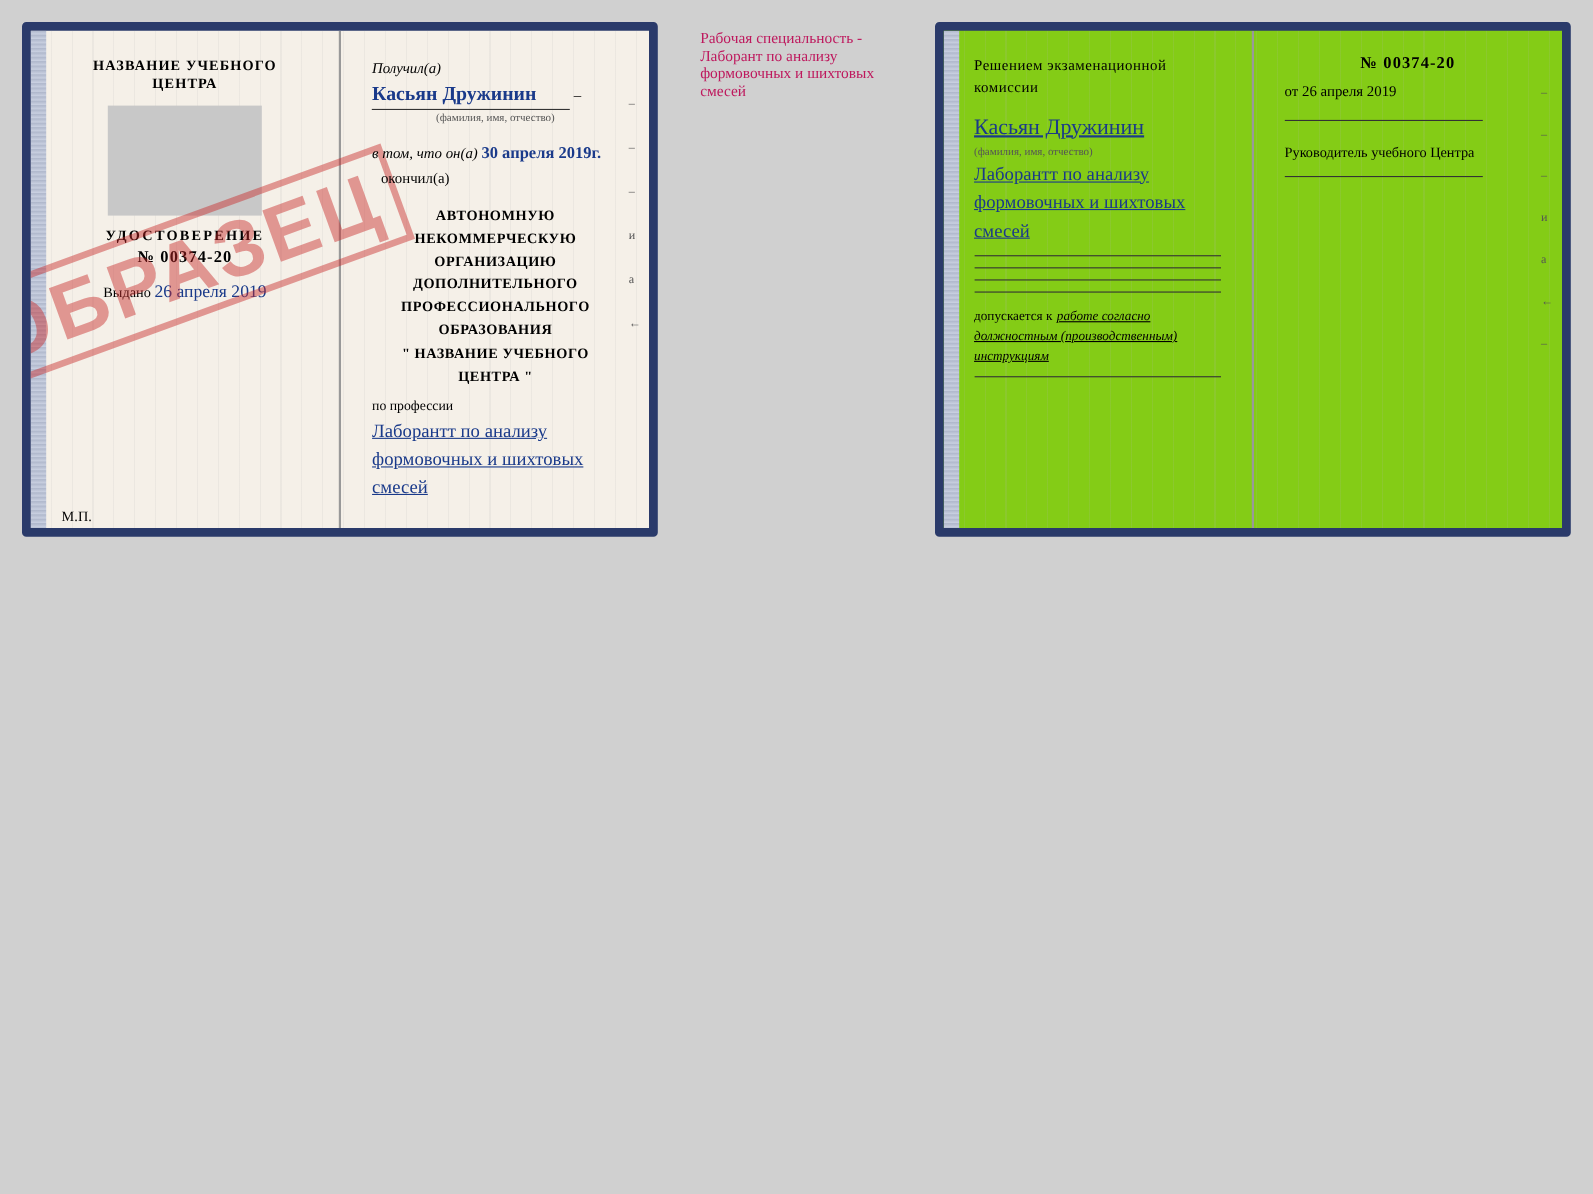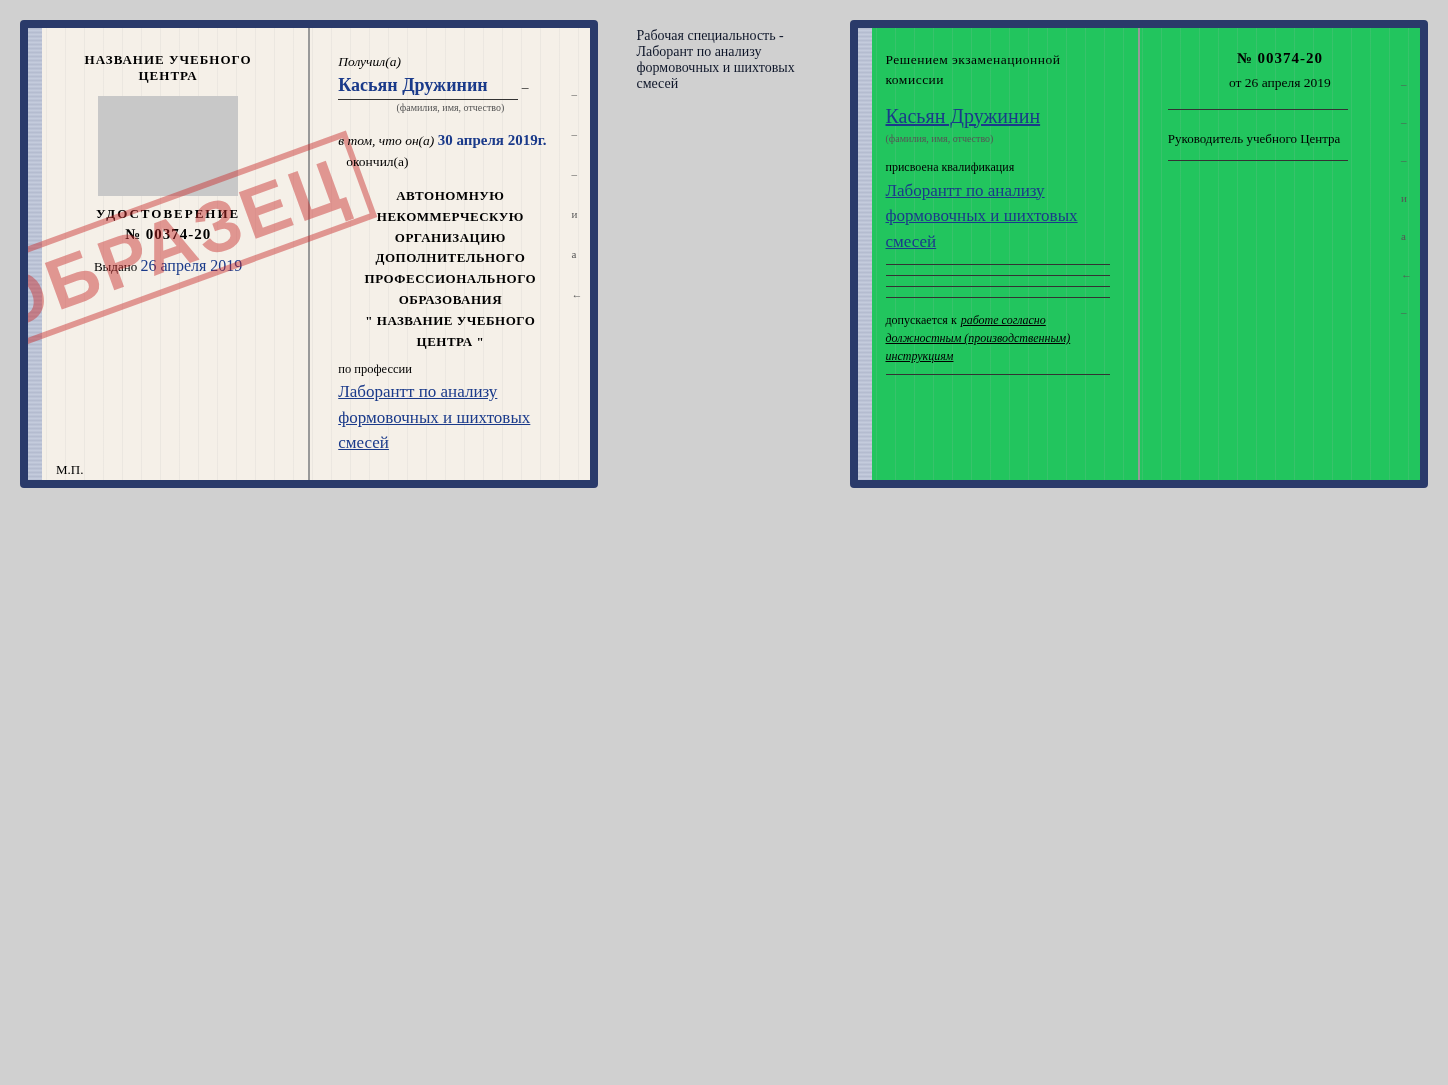--- a/index.html
+++ b/index.html
@@ -188,27 +188,27 @@
       flex-direction: column;
       gap: 28px;
       font-size: 11px;
       color: #555;
     }
 
     
     .middle-text {
       font-size: 14px;
       padding: 8px 0;
-      color: #0f172a;
+      color: #be185d;
       margin-left: 20px;
     }
 
     
     .bottom-card {
-      background: #22c55e;
+      background: #84cc16;
       border: 8px solid #2a3a6a;
       border-radius: 4px;
       display: flex;
       width: 100%;
       position: relative;
       overflow: hidden;
     }
 
     .bottom-left, .bottom-right {
       flex: 1;
@@ -302,21 +302,21 @@
 
     .osnov-number {
       text-align: center;
       font-size: 15px;
       font-weight: bold;
       margin-bottom: 8px;
       letter-spacing: 1px;
     }
 
     .osnov-date {
-      text-align: center;
+      text-align: left;
       font-size: 13.5px;
       margin-bottom: 18px;
     }
 
     .signatory-block {
       margin-bottom: 14px;
     }
 
     .signatory-title {
       font-size: 13px;
@@ -421,21 +421,20 @@
     <div class="doc-bg-lines"></div>
 
     <div class="bottom-left content-layer">
       <div class="bottom-section-title">Решением экзаменационной комиссии</div>
 
       <div>
         <div class="bottom-handwritten-name" style="text-decoration:underline;">Касьян Дружинин</div>
         <span class="bottom-small-caption">(фамилия, имя, отчество)</span>
       </div>
 
-      <div class="bottom-qual-label">присвоена квалификация</div>
       <div class="bottom-qual-text">Лаборантт по анализу формовочных и шихтовых смесей</div>
 
       <hr class="hr-line">
       <hr class="hr-line">
       <hr class="hr-line">
       <hr class="hr-line">
 
       <div style="margin-top:12px;">
         <span class="dopusk-label">допускается к</span>
         <span class="dopusk-text">работе согласно должностным (производственным) инструкциям</span>

